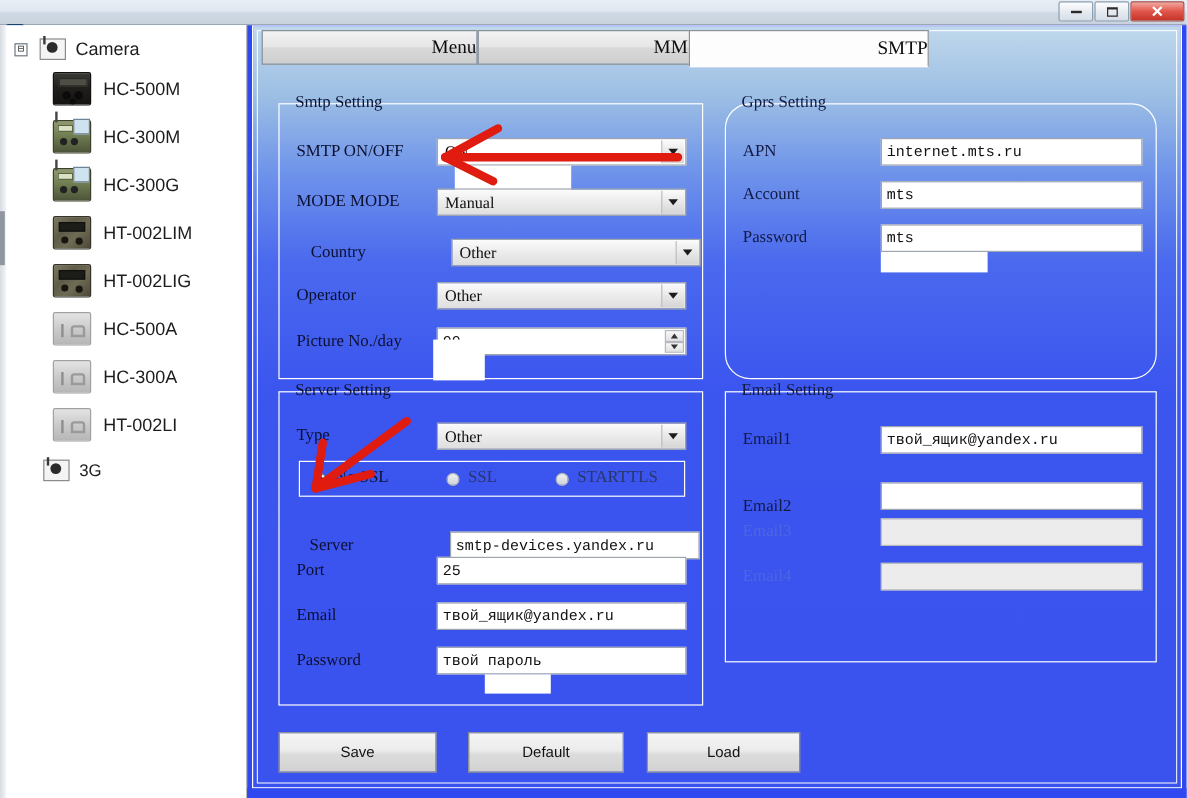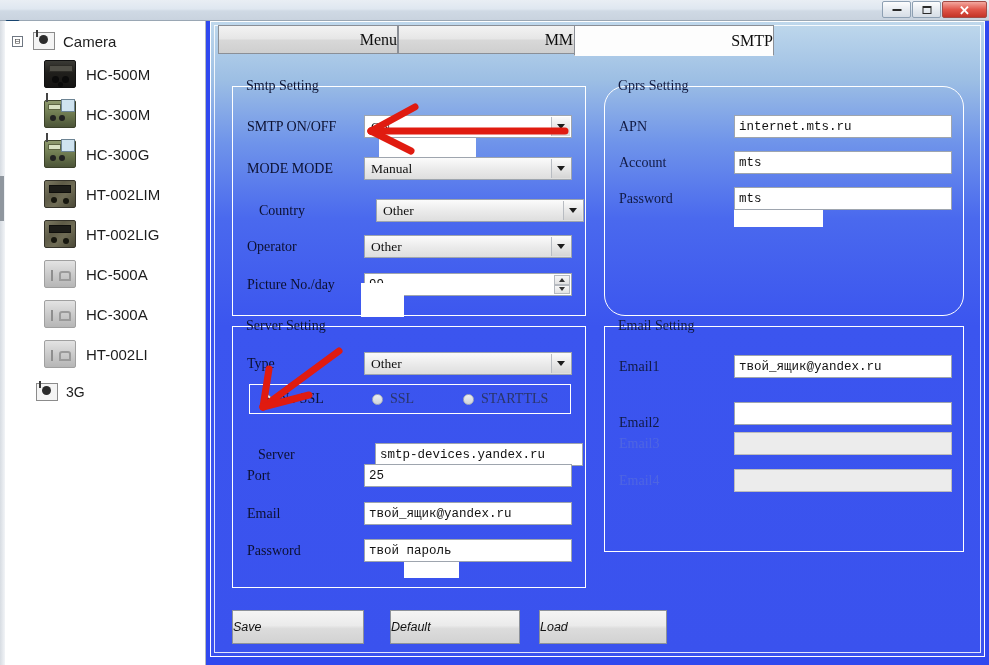--- a/index.html
+++ b/index.html
@@ -269,22 +269,22 @@
   .rdot.off{background:linear-gradient(to bottom,#eceef1,#cfd4db);border-color:#aab0b9;}
   .rlabel{font-family:"Liberation Serif","DejaVu Serif",serif;font-size:14px;color:#0e1333;}
   .rlabel.dim{color:#2a3569;}
 
   
   .btnrow{position:absolute;left:14px;bottom:4px;height:36px;width:730px;}
   .btn{
     position:absolute;top:0;height:34px;box-sizing:border-box;
     background:linear-gradient(to bottom,#f5f5f5 0%,#ebebeb 45%,#dcdcdc 55%,#d2d2d2 100%);
     border:1px solid #8d929a;
-    display:flex;align-items:center;justify-content:flex-start;
-    font-family:"Liberation Sans",sans-serif;font-size:12.5px;color:#121212;font-style:italic;
+    display:flex;align-items:center;justify-content:center;
+    font-family:"Liberation Sans",sans-serif;font-size:12.5px;color:#121212;
   }
   .btn.save{left:0;width:132px;}
   .btn.def{left:158px;width:130px;}
   .btn.load{left:307px;width:128px;}
 
   
   .anno{position:absolute;pointer-events:none;}
   svg.anno{overflow:visible;}
 
   .bottom-strip{

